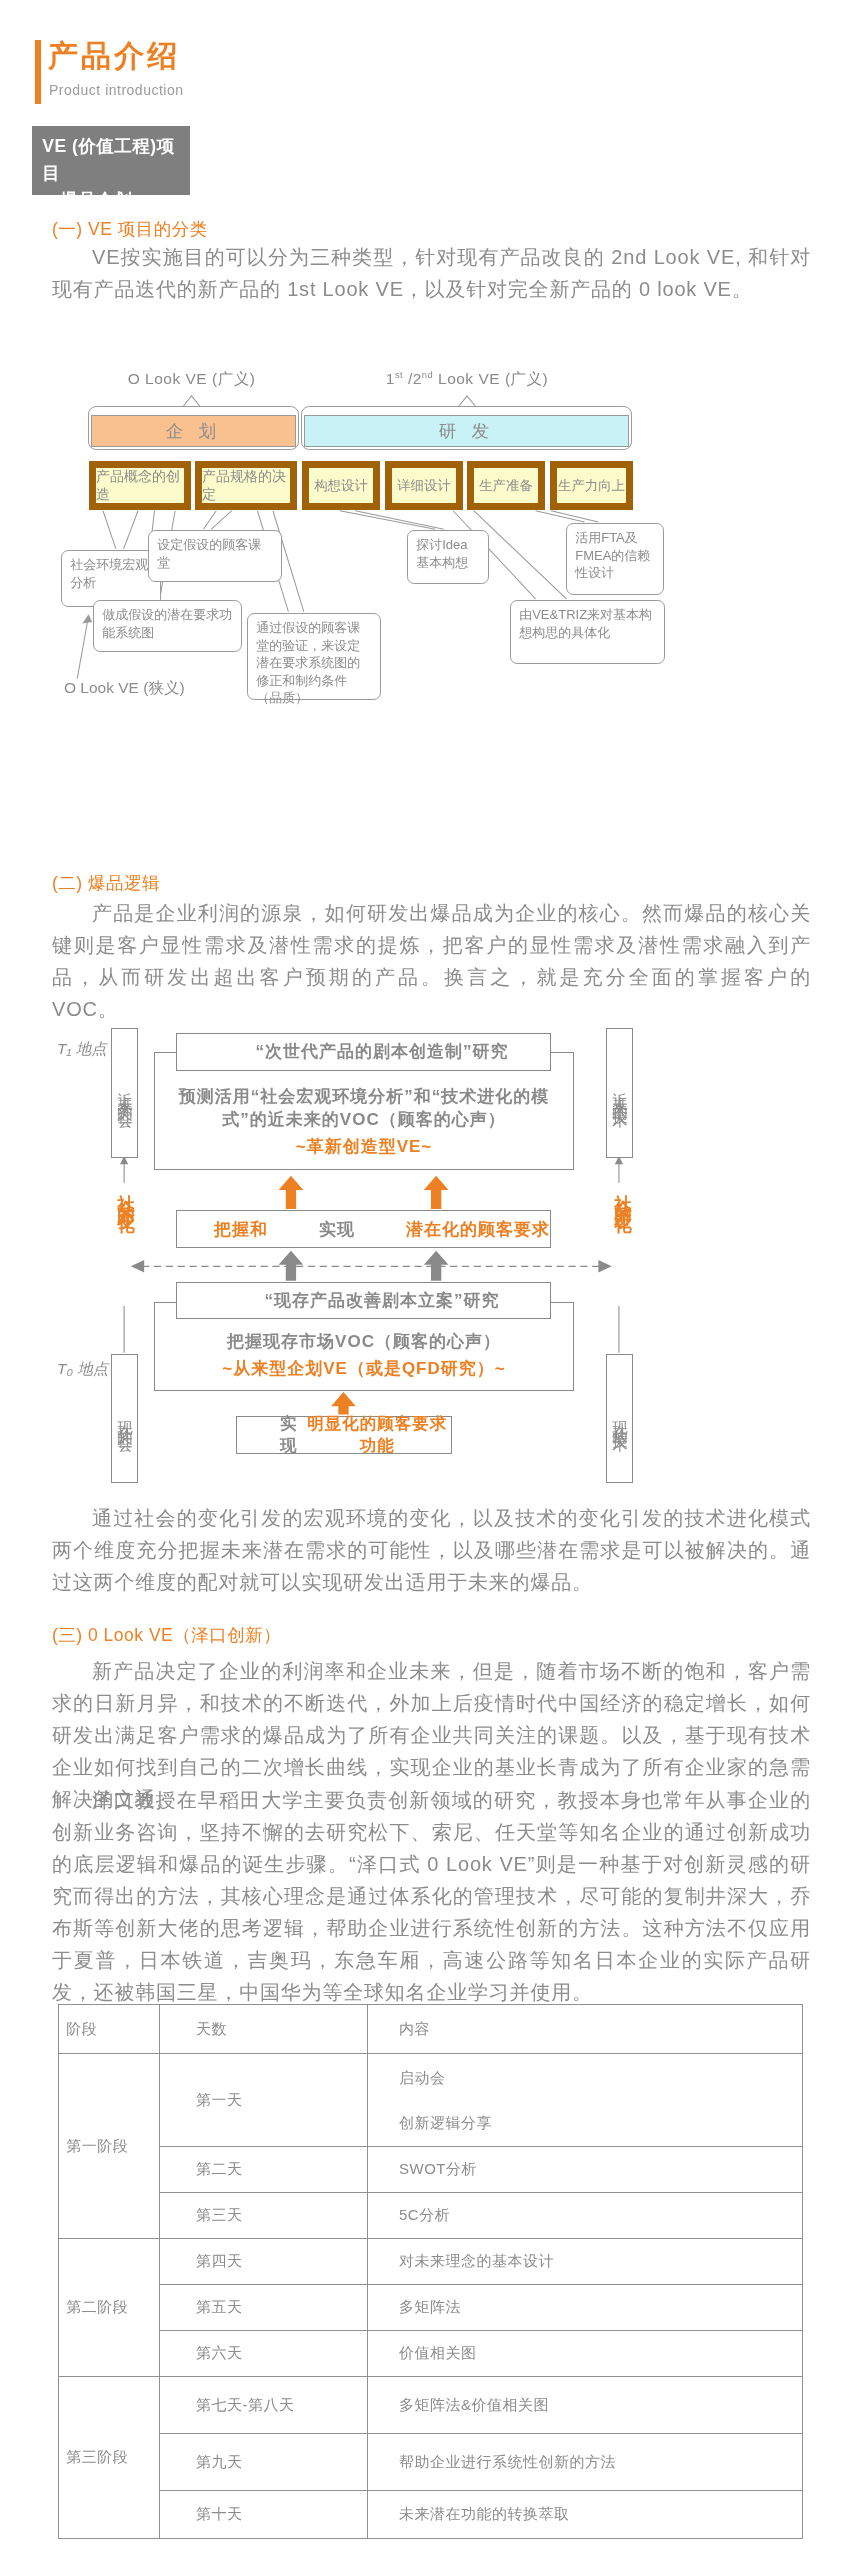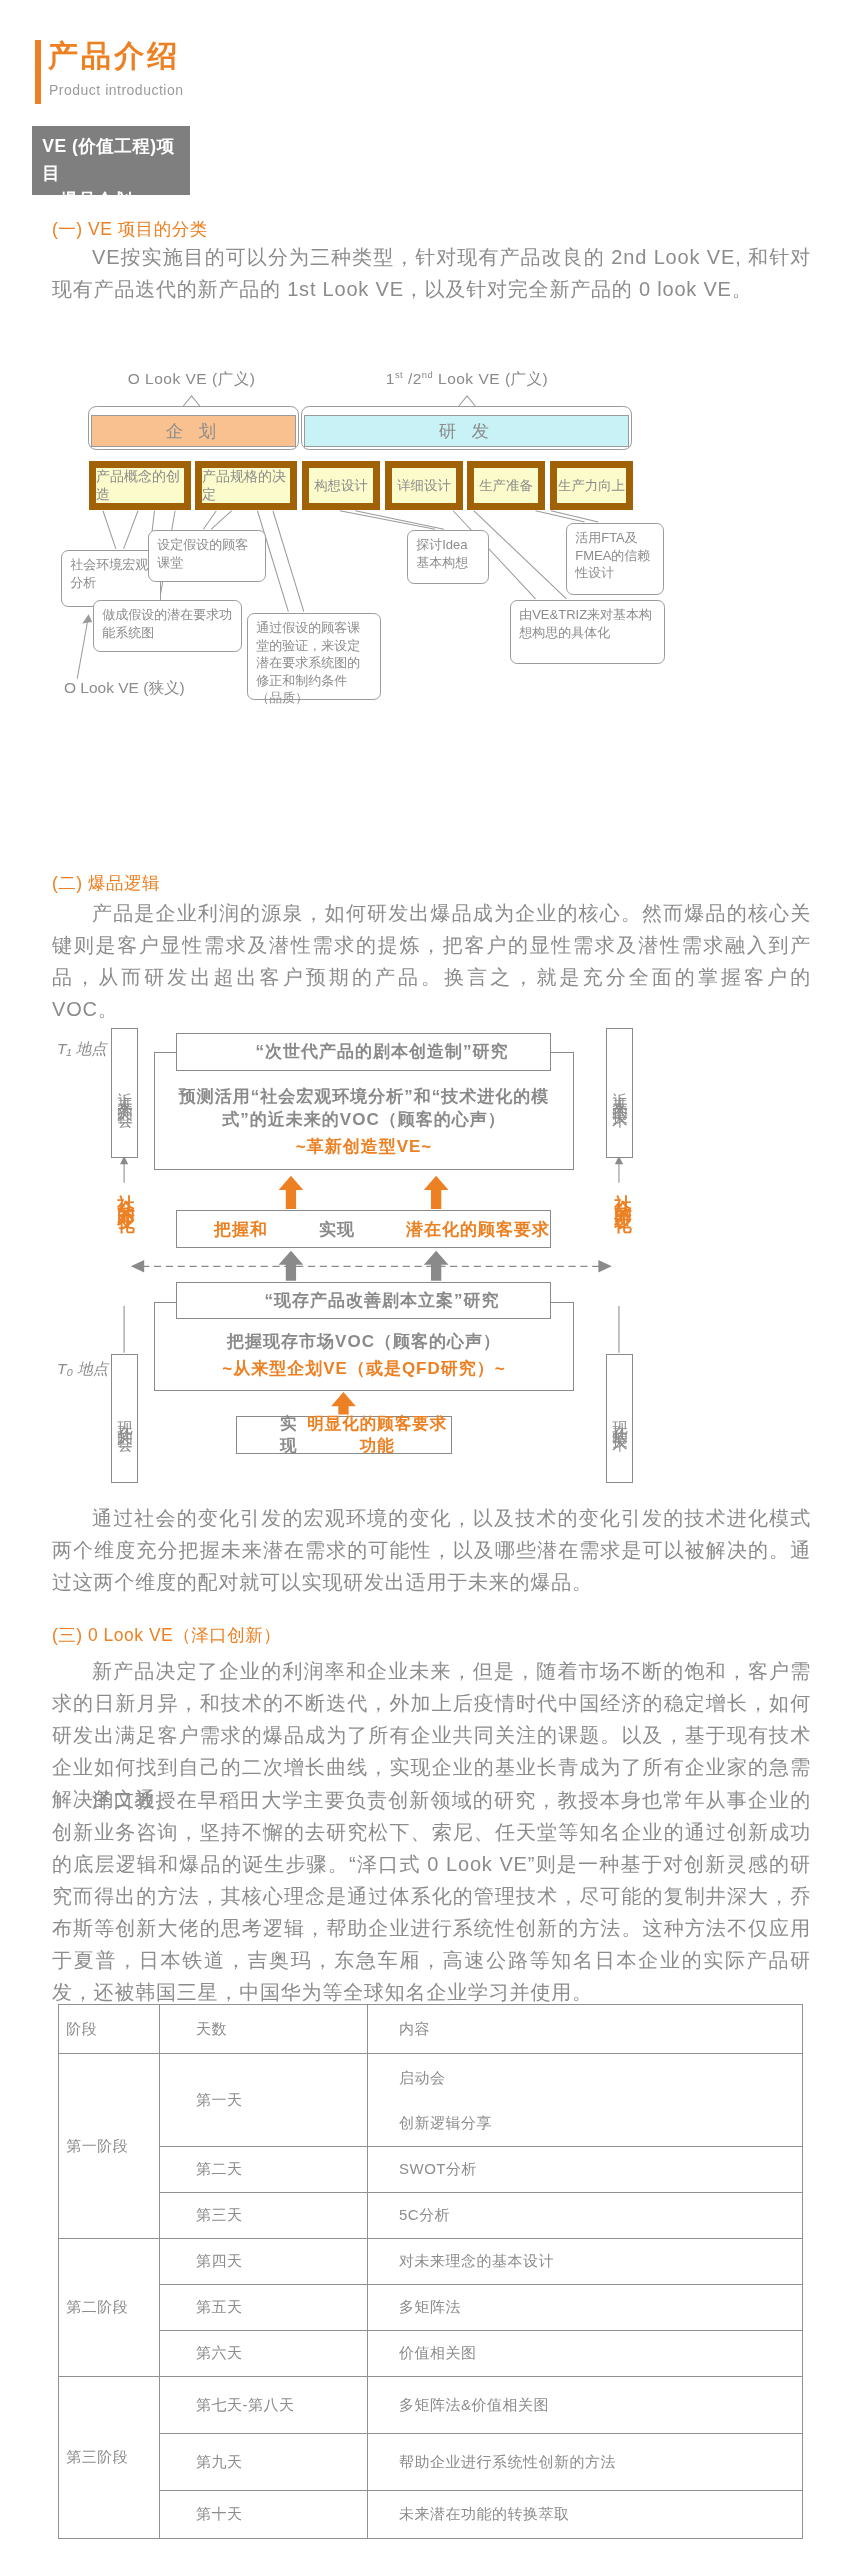--- a/index.html
+++ b/index.html
@@ -97,21 +97,21 @@
     <div class="stage" style="left:304px;top:83px;width:325px;height:32px;background:#C9F2F6;">研 发</div>
 
     <div class="stepbox" style="left:89px;top:129px;width:102px;height:49px;font-size:14px;">产品概念的创造</div>
     <div class="stepbox" style="left:195px;top:129px;width:102px;height:49px;font-size:14px;">产品规格的决定</div>
     <div class="stepbox" style="left:302px;top:129px;width:78px;height:49px;font-size:13.4px;">构想设计</div>
     <div class="stepbox" style="left:385px;top:129px;width:78px;height:49px;font-size:13.4px;">详细设计</div>
     <div class="stepbox" style="left:467px;top:129px;width:78px;height:49px;font-size:13.4px;">生产准备</div>
     <div class="stepbox" style="left:550px;top:129px;width:83px;height:49px;font-size:13.4px;">生产力向上</div>
 
     <div class="callout" style="left:61px;top:218px;width:100px;height:57px;">社会环境宏观分析</div>
-    <div class="callout" style="left:148px;top:198px;width:118px;height:52px;">设定假设的顾客课堂</div>
+    <div class="callout" style="left:148px;top:198px;width:134px;height:52px;">设定假设的顾客课堂</div>
     <div class="callout" style="left:93px;top:268px;width:149px;height:52px;">做成假设的潜在要求功能系统图</div>
     <div class="callout" style="left:247px;top:281px;width:134px;height:87px;">通过假设的顾客课堂的验证，来设定潜在要求系统图的修正和制约条件（品质）</div>
     <div class="callout" style="left:407px;top:198px;width:82px;height:54px;">探讨Idea基本构想</div>
     <div class="callout" style="left:566px;top:191px;width:98px;height:72px;">活用FTA及FMEA的信赖性设计</div>
     <div class="callout" style="left:510px;top:268px;width:155px;height:64px;">由VE&amp;TRIZ来对基本构想构思的具体化</div>
 
     <div class="abs gray" style="left:64px;top:346px;font-size:15.5px;">O Look VE (狭义)</div>
   </div>
 
 

